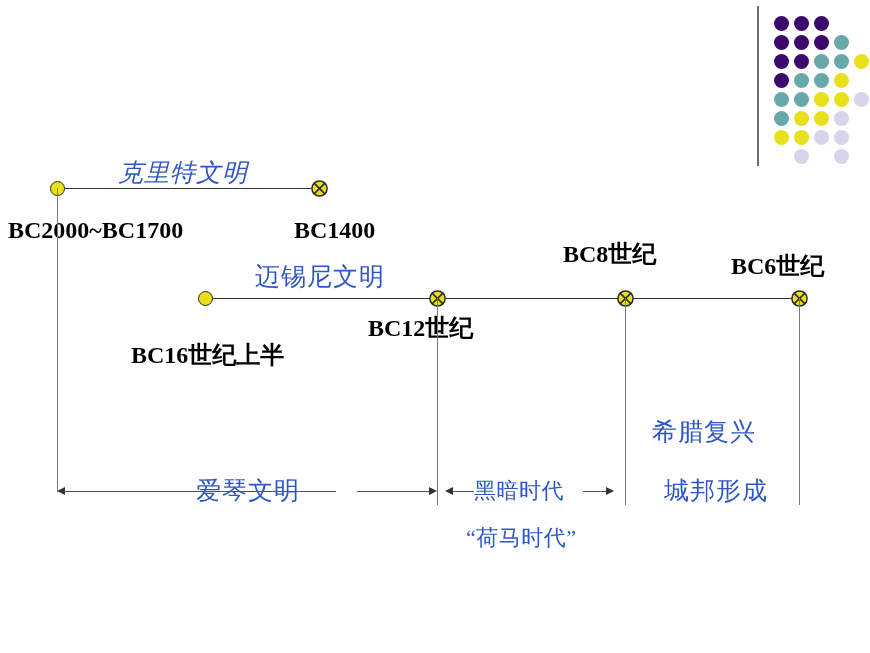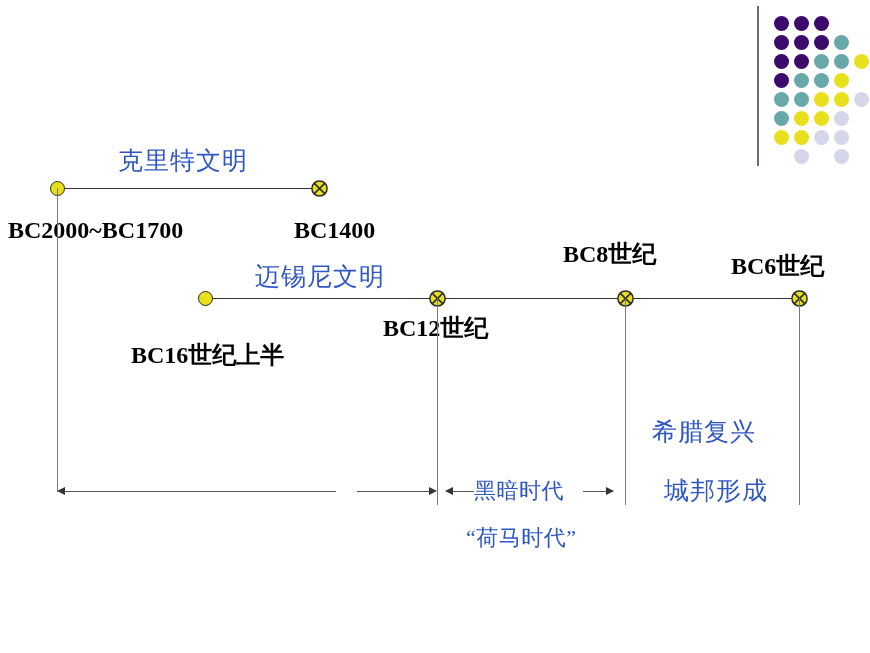--- a/index.html
+++ b/index.html
@@ -144,21 +144,21 @@
         <div class="deco-dot" style="left: 82px; top: 105px; background: rgb(214, 214, 234);"></div>
         <div class="deco-dot" style="left: 22px; top: 124px; background: rgb(232, 224, 28);"></div>
         <div class="deco-dot" style="left: 42px; top: 124px; background: rgb(232, 224, 28);"></div>
         <div class="deco-dot" style="left: 62px; top: 124px; background: rgb(214, 214, 234);"></div>
         <div class="deco-dot" style="left: 82px; top: 124px; background: rgb(214, 214, 234);"></div>
         <div class="deco-dot" style="left: 42px; top: 143px; background: rgb(214, 214, 234);"></div>
         <div class="deco-dot" style="left: 82px; top: 143px; background: rgb(214, 214, 234);"></div>
       </div>
   </div>
 
-  <div class="lbl era" style="left:118px; top:148px;">克里特文明</div>
+  <div class="lbl era" style="left:118px; top:160px;font-style:italic;">克里特文明</div>
 
   <div class="hline" style="left:57px; top:188px; width:262px;"></div>
 
   <div class="dot" style="left:50px; top:181px;"></div>
 
   <div class="dotx" style="left:311px; top:180px;">
     <svg width="17" height="17" viewBox="0 0 17 17">
       <circle cx="8.5" cy="8.5" r="7.6" fill="#e8e01c" stroke="#2b2b2b" stroke-width="1.5"></circle>
       <line x1="3.1" y1="3.1" x2="13.9" y2="13.9" stroke="#2b2b2b" stroke-width="1.5"></line>
       <line x1="13.9" y1="3.1" x2="3.1" y2="13.9" stroke="#2b2b2b" stroke-width="1.5"></line>
@@ -194,31 +194,32 @@
 
   <div class="dotx" style="left:791px; top:290px;">
     <svg width="17" height="17" viewBox="0 0 17 17">
       <circle cx="8.5" cy="8.5" r="7.6" fill="#e8e01c" stroke="#2b2b2b" stroke-width="1.5"></circle>
       <line x1="3.1" y1="3.1" x2="13.9" y2="13.9" stroke="#2b2b2b" stroke-width="1.5"></line>
       <line x1="13.9" y1="3.1" x2="3.1" y2="13.9" stroke="#2b2b2b" stroke-width="1.5"></line>
     </svg>
   </div>
 
   <div class="lbl date" style="left:131px; top:316px;margin-top:27px;">BC16世纪上半</div>
-  <div class="lbl date" style="left:383px; top:316px;">BC12世纪</div>
+  <div class="lbl date" style="left:368px; top:316px;">BC12世纪</div>
   <div class="lbl date" style="left:563px; top:242px;">BC8世纪</div>
   <div class="lbl date" style="left:731px; top:254px;">BC6世纪</div>
 
   <div class="vline" style="left:437px; top:298px; height:207px;"></div>
   <div class="vline" style="left:625px; top:298px; height:207px;"></div>
   <div class="vline" style="left:799px; top:298px; height:207px;"></div>
 
   <div class="arrow-left" style="left:57px; top:487px;"></div>
   <div class="hline-gray" style="left:64px; top:491px; width:272px;"></div>
 
+  <div class="lbl era" style="left:196px; top:478px;">爱琴文明</div>
 
   <div class="hline-gray" style="left:357px; top:491px; width:73px;"></div>
   <div class="arrow-right" style="left:429px; top:487px;"></div>
 
   <div class="arrow-left" style="left:445px; top:487px;"></div>
   <div class="hline-gray" style="left:452px; top:491px; width:22px;"></div>
 
   <div class="lbl era-sm" style="left:474px; top:480px;">黑暗时代</div>
 
   <div class="hline-gray" style="left:583px; top:491px; width:30px;"></div>

